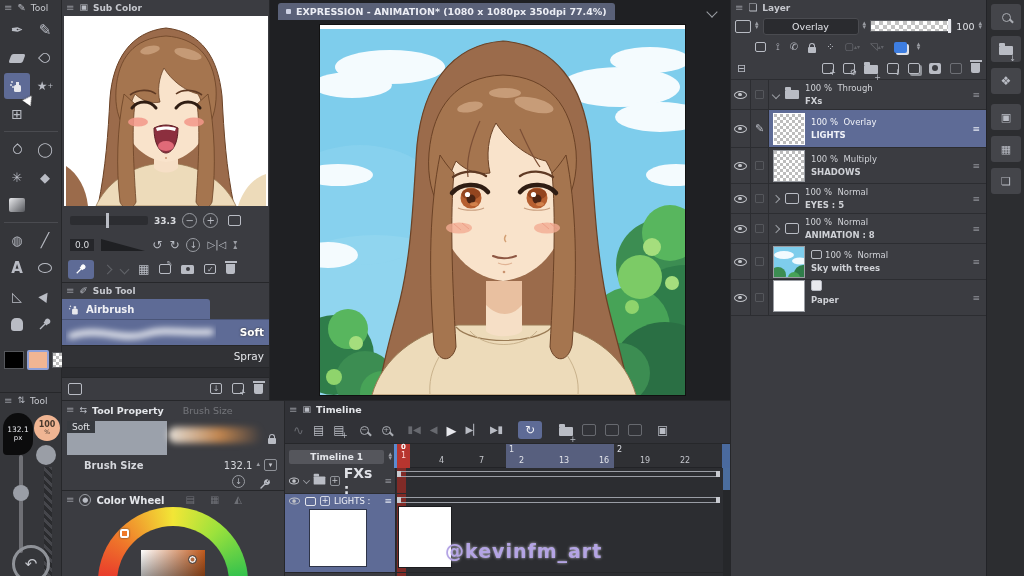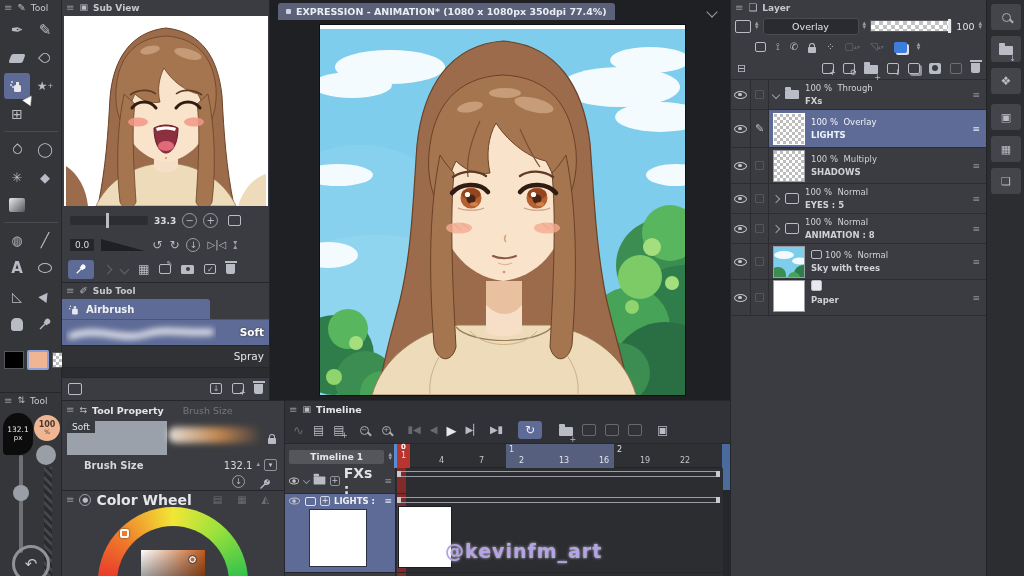--- a/index.html
+++ b/index.html
@@ -155,21 +155,21 @@
   <div class="abs" style="left:19px;top:62px;width:4px;height:98px;background:#6f7075;border-radius:2px"></div>
   <div class="abs" style="left:13px;top:92px;width:16px;height:16px;background:#9a9ea6;border-radius:50%"></div>
   <div class="abs" style="left:44px;top:74px;width:8px;height:110px;background:repeating-linear-gradient(45deg,#2a2b2e 0 3px,#45464b 3px 6px)"></div>
   <div class="abs" style="left:12px;top:152px;width:38px;height:38px;border:3px solid #8f9298;border-radius:50%;display:flex;align-items:center;justify-content:center;color:#c6c8ce;font-size:15px">↶</div>
 </div>
 
 <div class="panel" style="left:62px;top:0;width:208px;height:282px;border-right:1px solid #26272a">
   <div class="hdr">
     <span class="ham">≡</span>
     <span class="glyph" style="font-size:9px">▣</span>
-    <span style="font-weight:bold">Sub View</span>
+    <span style="font-weight:bold">Sub Color</span>
   </div>
   <div class="abs" style="left:2px;top:16px;width:204px;height:190px;background:#fff;overflow:hidden">
     <svg width="204" height="190" viewBox="0 0 200 190">
       <rect width="200" height="190" fill="#ffffff"></rect>
 
       <path d="M0,150 C12,158 20,172 22,190 L0,190 Z" fill="#9b6b4b"></path>
       <path d="M200,158 C188,162 178,172 172,190 L200,190 Z" fill="#eddbba"></path>
 
       <path d="M100,12 C64,16 47,44 44,82 C42,118 40,150 32,190 L168,190 C160,150 158,118 156,80 C152,42 136,16 100,12 Z" fill="#9b6b4b" stroke="#6b4226" stroke-width="1"></path>
 
@@ -302,21 +302,21 @@
     <span><svg width="12" height="12" viewBox="0 0 12 12">
           <path d="M2 10 L6 6 M6 6 C5 4 6 2 8 2 L7 4 L9 5 L10 3 C11 5 9 7 6 6" stroke="#b9bcc4" stroke-width="1.4" fill="none" stroke-linecap="round"></path>
         </svg></span>
   </div>
 </div>
 
 <div class="panel" style="left:62px;top:490px;width:223px;height:86px;overflow:hidden;border-right:1px solid #26272a;border-top:1px solid #26272a">
   <div class="hdr" style="height:18px">
     <span class="ham">≡</span>
     <span class="glyph" style="width:12px;height:12px;border:1.3px solid #9a9da3;border-radius:50%;font-size:7px">●</span>
-    <span style="font-weight:bold;font-size:14px;color:#e4e6ea">Color Wheel</span>
+    <span style="font-weight:bold;font-size:10px;color:#e4e6ea">Color Wheel</span>
     <span class="glyph dim" style="margin-left:16px;font-size:10px">▤</span>
     <span class="glyph dim" style="margin-left:10px;font-size:10px">▦</span>
     <span class="glyph dim" style="margin-left:10px;font-size:10px">◭</span>
   </div>
   <div class="abs" style="left:36px;top:16px;width:150px;height:150px;border-radius:50%;background:conic-gradient(from 0deg,#f2e636,#9ce23c 40deg,#35c24d 85deg,#2bbfc4 130deg,#3653d8 170deg,#8e2bbf 205deg,#e02b8a 235deg,#e8342c 270deg,#ef7a2a 310deg,#f2e636 360deg)"></div>
   <div class="abs" style="left:55px;top:35px;width:112px;height:112px;border-radius:50%;background:#3b3c41"></div>
   <div class="abs" style="left:79px;top:59px;width:64px;height:64px;background:linear-gradient(to bottom,rgba(0,0,0,0),rgba(0,0,0,.9)),linear-gradient(to right,#ffffff,#c05a1d)"></div>
   <span class="abs" style="left:58px;top:38px;width:9px;height:9px;background:#ef7a2a;border:2px solid #fff;border-radius:2px;box-shadow:0 0 2px #333"></span>
   <span class="abs" style="left:126px;top:64px;width:9px;height:9px;border:1.5px solid #444;border-radius:50%;box-shadow:0 0 0 1.5px #eee inset"></span>
 </div>
@@ -479,21 +479,21 @@
       </div>
       <div class="clipbar" style="left:112px;right:10px;top:3px"></div>
     </div>
 
     <div class="lrow" style="height:79px;border-bottom:1px solid #26272a">
       <div style="width:111px;background:#5e6b96;padding:2px 3px;border-right:1px solid #26272a;position:relative">
         <div style="display:flex;align-items:center;gap:4px">
           <span class="eye" style="transform:scale(.85)"></span>
           <span class="rrect" style="width:11px;height:9px;border-color:#e4e6ec"></span>
           <span class="plusbox" style="width:10px;height:10px;font-size:8px;border-color:#cfd4e2;color:#eef0f6">+</span>
-          <span style="font-size:8.5px;font-weight:bold;color:#f0f2f8">LIGHTS :</span>
+          <span style="font-size:8.5px;font-weight:normal;color:#f0f2f8">LIGHTS :</span>
           <span class="lmenu" style="position:static;transform:none;margin-left:auto;color:#dfe3ee">≡</span>
         </div>
         <div style="position:absolute;left:24px;top:15px;width:58px;height:58px;background:#fff;border:1px solid #2e3448"></div>
       </div>
       <div class="clipbar" style="left:112px;right:10px;top:3px"></div>
       <div style="position:absolute;left:113px;top:12px;width:54px;height:62px;background:#fff;border:1px solid #1c1d20"></div>
     </div>
 
     <div class="lrow" style="height:4px">
       <div style="width:111px;background:#3b3c41;border-right:1px solid #26272a"></div>

